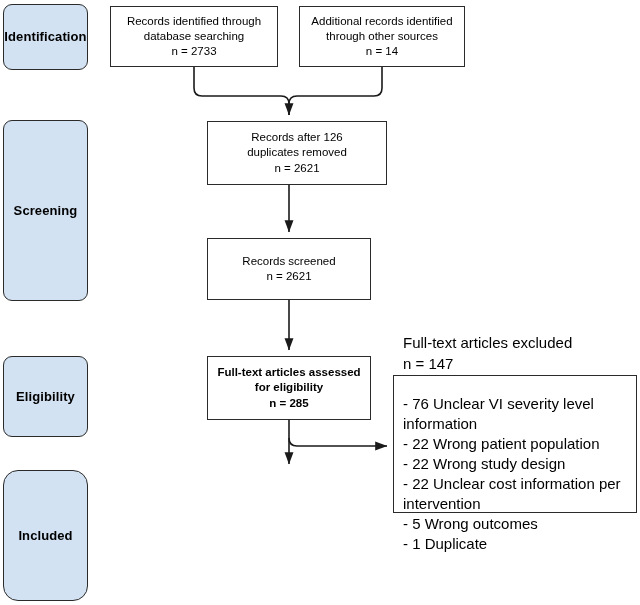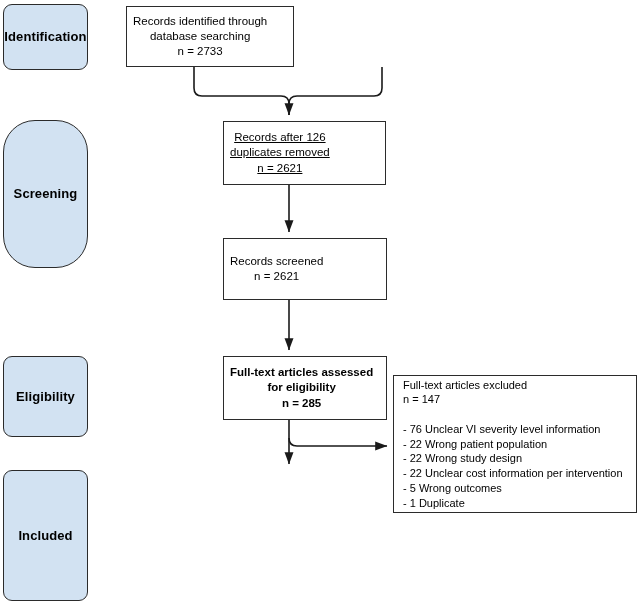--- a/index.html
+++ b/index.html
@@ -47,43 +47,43 @@
     line-height: 1.2;
   }
   
   .flow-box {
     position: absolute;
     box-sizing: border-box;
     background: #ffffff;
     border: 1.5px solid #2b2b2b;
     display: flex;
     align-items: center;
+    justify-content: center;
     text-align: center;
-    margin-left: 16px;
   }
   .flow-box .box-text {
     font-size: 11.5px;
     color: #000000;
     line-height: 1.33;
     white-space: pre-line;
     padding: 0 6px;
   }
   
   .exclusion-box {
     position: absolute;
     box-sizing: border-box;
     background: #ffffff;
     border: 1.5px solid #2b2b2b;
     display: flex;
     align-items: center;
     justify-content: flex-start;
     text-align: left;
   }
   .exclusion-box .box-text {
-    font-size: 11px;
+    font-size: 15px;
     color: #000000;
     line-height: 1.34;
     white-space: pre-line;
     padding: 0 0 0 9px;
   }
 </style>
 </head>
 <body>
 
 <div id="diagram">
@@ -104,40 +104,45 @@
 
     <line x1="289" y1="420" x2="289" y2="464" stroke="#1a1a1a" stroke-width="1.6" marker-end="url(#arrowhead)"></line>
 
     <path d="M289,438 Q289,446 297,446 L387,446" fill="none" stroke="#1a1a1a" stroke-width="1.6" marker-end="url(#arrowhead)"></path>
   </svg>
 
   <div class="stage-label" style="left:3px; top:4px; width:85px; height:66px;">
     <span class="stage-text">Identification</span>
   </div>
 
-  <div class="stage-label" style="left:3px; top:120px; width:85px; height:148px;border-radius:32px;">
+  <div class="stage-label" style="left:3px; top:120px; width:85px; height:181px;">
     <span class="stage-text">Screening</span>
   </div>
 
   <div class="stage-label" style="left:3px; top:356px; width:85px; height:81px;">
     <span class="stage-text">Eligibility</span>
   </div>
 
-  <div class="stage-label" style="left:3px; top:470px; width:85px; height:131px;">
+  <div class="stage-label" style="left:3px; top:470px; width:85px; height:131px;border-radius:15px;">
     <span class="stage-text">Included</span>
   </div>
 
   <div class="flow-box" style="left:110px; top:6px; width:168px; height:61px;">
     <span class="box-text">Records identified through
 database searching
 n = 2733</span>
   </div>
 
+  <div class="flow-box" style="left:299px; top:6px; width:166px; height:61px;">
+    <span class="box-text">Additional records identified
+through other sources
+n = 14</span>
+  </div>
 
-  <div class="flow-box" style="left:207px; top:121px; width:163px; height:64px;text-decoration:underline;">
+  <div class="flow-box" style="left:207px; top:121px; width:180px; height:64px;">
     <span class="box-text">Records after 126
 duplicates removed
 n = 2621</span>
   </div>
 
   <div class="flow-box" style="left:207px; top:238px; width:164px; height:62px;">
     <span class="box-text">Records screened
 n = 2621</span>
   </div>
 

